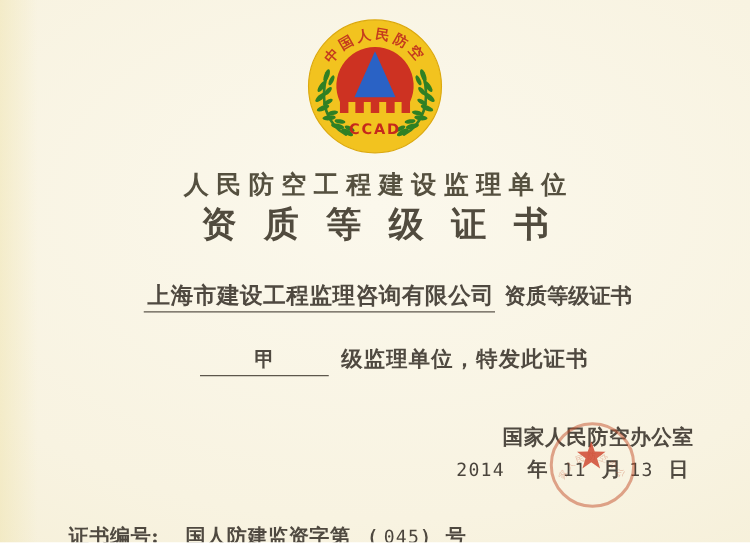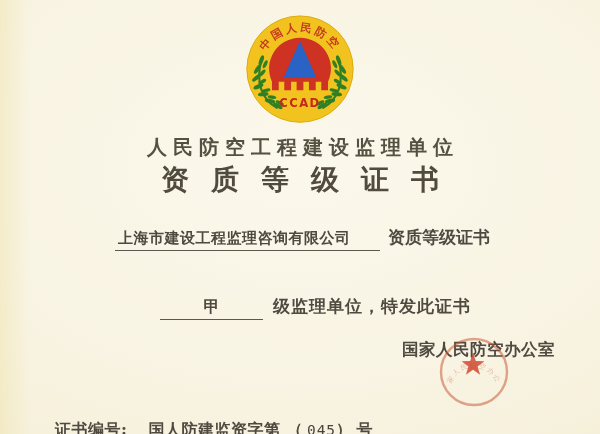--- a/index.html
+++ b/index.html
@@ -19,25 +19,25 @@
     text-align:center;font-size:20px;font-weight:700;
     letter-spacing:6px;padding-left:6px;color:#55503f;
   }
   .title2{
     position:absolute;top:161px;left:0;right:0;
     text-align:center;font-size:28px;font-weight:700;
     letter-spacing:22px;padding-left:22px;color:#514b3e;
   }
   .line1{position:absolute;top:227px;left:115px;font-size:17px;font-weight:600;line-height:20px;white-space:nowrap;}
   .company{
-    display:inline-block;min-width:262px;font-size:15px;
+    display:inline-block;min-width:262px;font-size:18px;
     border-bottom:1.5px solid #5d574c;padding:0 0 2px 3px;letter-spacing:0.5px;
   }
   .after-company{margin-left:8px;}
-  .line2{position:absolute;top:296px;left:160px;font-size:17px;font-weight:600;line-height:20px;white-space:nowrap;}
+  .line2{position:absolute;top:278px;left:160px;font-size:17px;font-weight:600;line-height:20px;white-space:nowrap;}
   .grade{
     display:inline-block;width:103px;text-align:center;font-size:16px;
     border-bottom:1.5px solid #5d574c;padding-bottom:2px;
   }
   .grade-suffix{margin-left:10px;letter-spacing:1px;}
   .issuer-name{
     position:absolute;top:339px;left:402px;
     font-size:16.5px;font-weight:700;letter-spacing:0.5px;white-space:nowrap;
   }
   .date-line{
@@ -123,20 +123,28 @@
   <div class="line1">
     <span class="company">上海市建设工程监理咨询有限公司</span><span class="after-company">资质等级证书</span>
   </div>
 
   <div class="line2">
     <span class="grade">甲</span><span class="grade-suffix">级监理单位，特发此证书</span>
   </div>
 
   <div class="issuer-name">国家人民防空办公室</div>
 
+  <div class="date-line">
+    <span class="digits">2014</span>
+    <span class="dl-year-label">年</span>
+    <span class="digits dl-month">11</span>
+    <span class="dl-month-label">月</span>
+    <span class="digits dl-day">13</span>
+    <span class="dl-day-label">日</span>
+  </div>
 
   <div class="cert-number">
     <span>证书编号:</span>
     <span class="cn-prefix">国人防建监资字第</span>
     <span class="cn-open">（</span>
     <span class="digits cn-num">045</span>
     <span>）</span>
     <span class="cn-suffix">号</span>
   </div>
 

